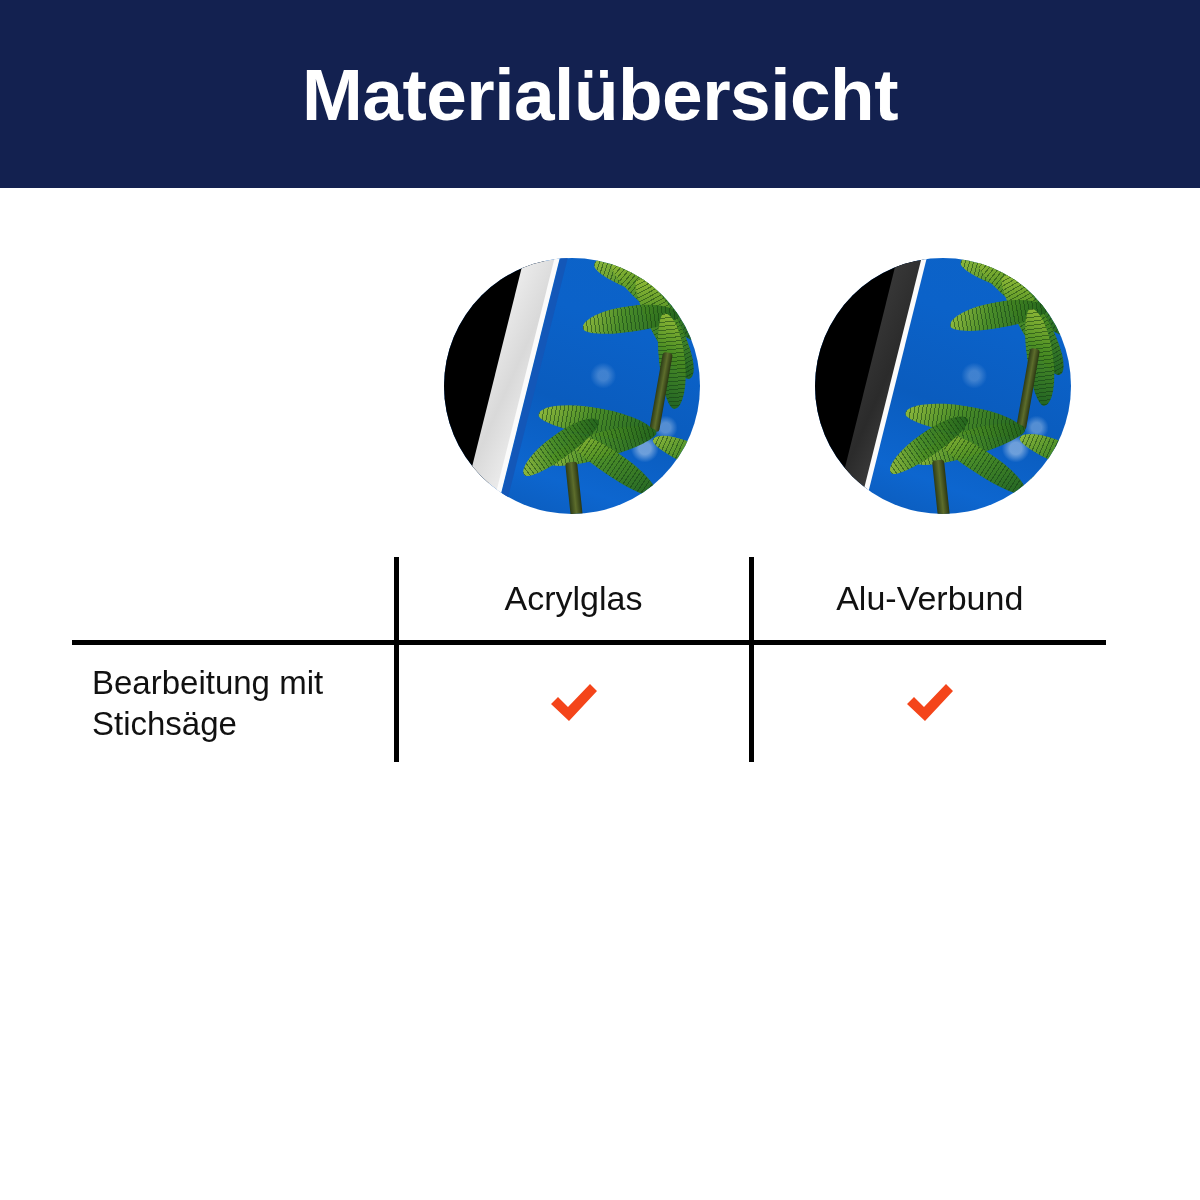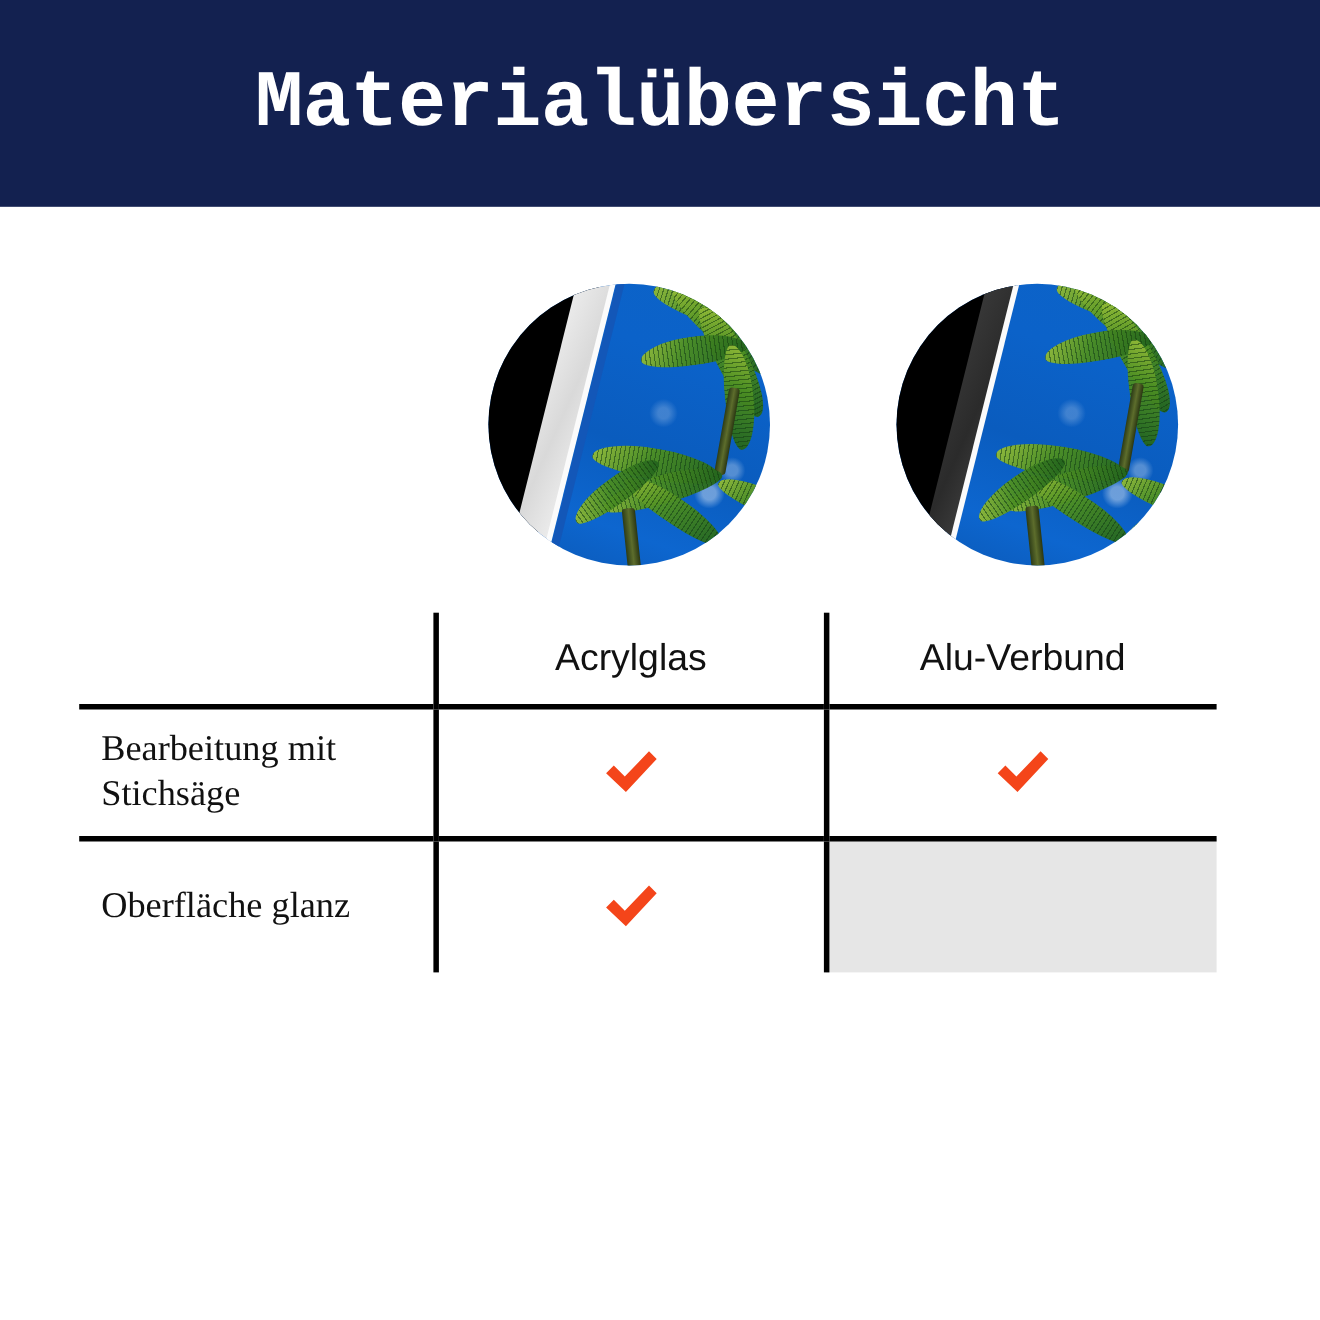--- a/index.html
+++ b/index.html
@@ -30,21 +30,21 @@
     top: 0;
     width: 1200px;
     height: 188px;
     background: #132150;
     display: flex;
     align-items: center;
     justify-content: center;
   }
   .header-title {
     color: #ffffff;
-    font-family: Liberation Mono, monospace;
+    font-family: Liberation Sans, sans-serif;
     font-size: 73px;
     font-weight: bold;
     letter-spacing: -0.5px;
     line-height: 1;
     white-space: nowrap;
     user-select: none;
   }
 
   
   .thumbs {
@@ -131,21 +131,20 @@
   }
   table.compare col.c-label  { width: 324px; }
   table.compare col.c-acryl  { width: 355px; }
   table.compare col.c-alu    { width: 355px; }
 
   table.compare td, table.compare th {
     padding: 0;
     margin: 0;
     vertical-align: middle;
     font-weight: normal;
-    font-family: Liberation Serif, serif;
   }
 
   
   tr.head-row th { height: 85px; border: none; }
   tr.head-row th.h-label { }
   tr.head-row th.h-col {
     border-left: 5px solid #000000;
     text-align: center;
     font-size: 34px;
     color: #111111;
@@ -284,33 +283,18 @@
           <td class="cell-val plain">
             <span class="check">
               <svg viewBox="0 0 58 58" xmlns="http://www.w3.org/2000/svg" aria-hidden="true">
                 <path d="M6 30 L13 23 L23 33 L45 10 L52 17 L24 47 Z" fill="#f4451a"></path>
               </svg>
             </span>
           </td>
         </tr>
 
 
-        <tr class="body-row r3">
-          <td class="cell-label">
-            <span>Oberfläche glanz</span>
-          </td>
-          <td class="cell-val plain">
-            <span class="check">
-              <svg viewBox="0 0 58 58" xmlns="http://www.w3.org/2000/svg" aria-hidden="true">
-                <path d="M6 30 L13 23 L23 33 L45 10 L52 17 L24 47 Z" fill="#f4451a"></path>
-              </svg>
-            </span>
-          </td>
-          <td class="cell-val shaded">
-            <span class="empty-cell"></span>
-          </td>
-        </tr>
 
       </tbody>
     </table>
   </div>
 
 </div>
 
 </body></html>

